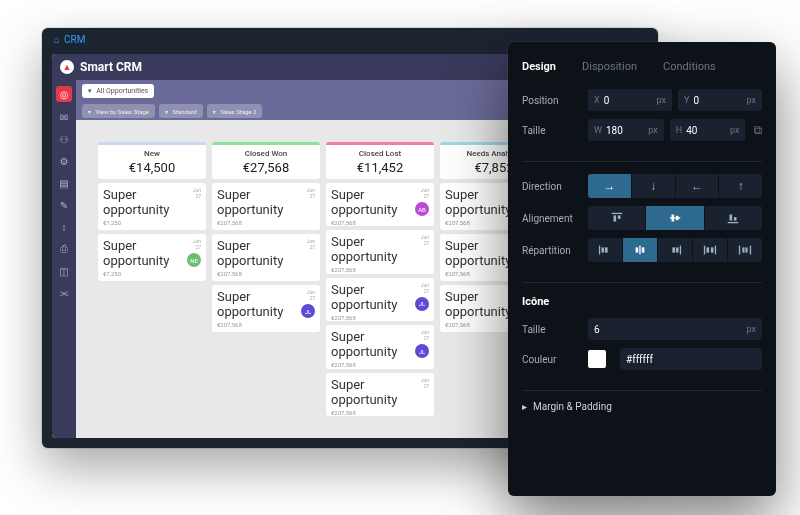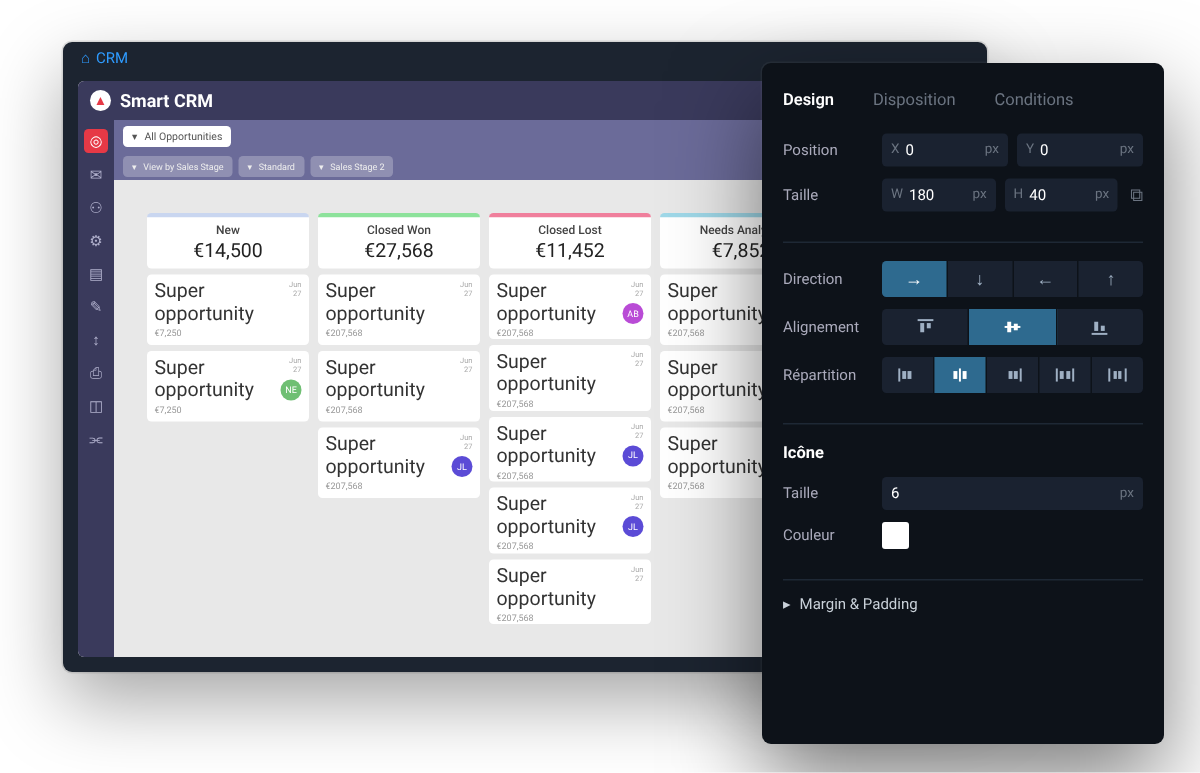--- a/index.html
+++ b/index.html
@@ -380,17 +380,20 @@
     <div class="row">
       <div class="lbl">Taille</div>
       <div class="nbox" style="flex:1">
           <span class="val">6</span>
           <span class="suf">px</span>
         </div>
     </div>
     <div class="row">
       <div class="lbl">Couleur</div>
       <div class="swatch"></div>
+      <div class="nbox" style="flex:1">
+          <span class="val">#ffffff</span>
+        </div>
     </div>
   </div>
   <div class="hr"></div>
   <div class="exp">▸ <span>Margin &amp; Padding</span></div>
 </div>
 
 </body></html>

